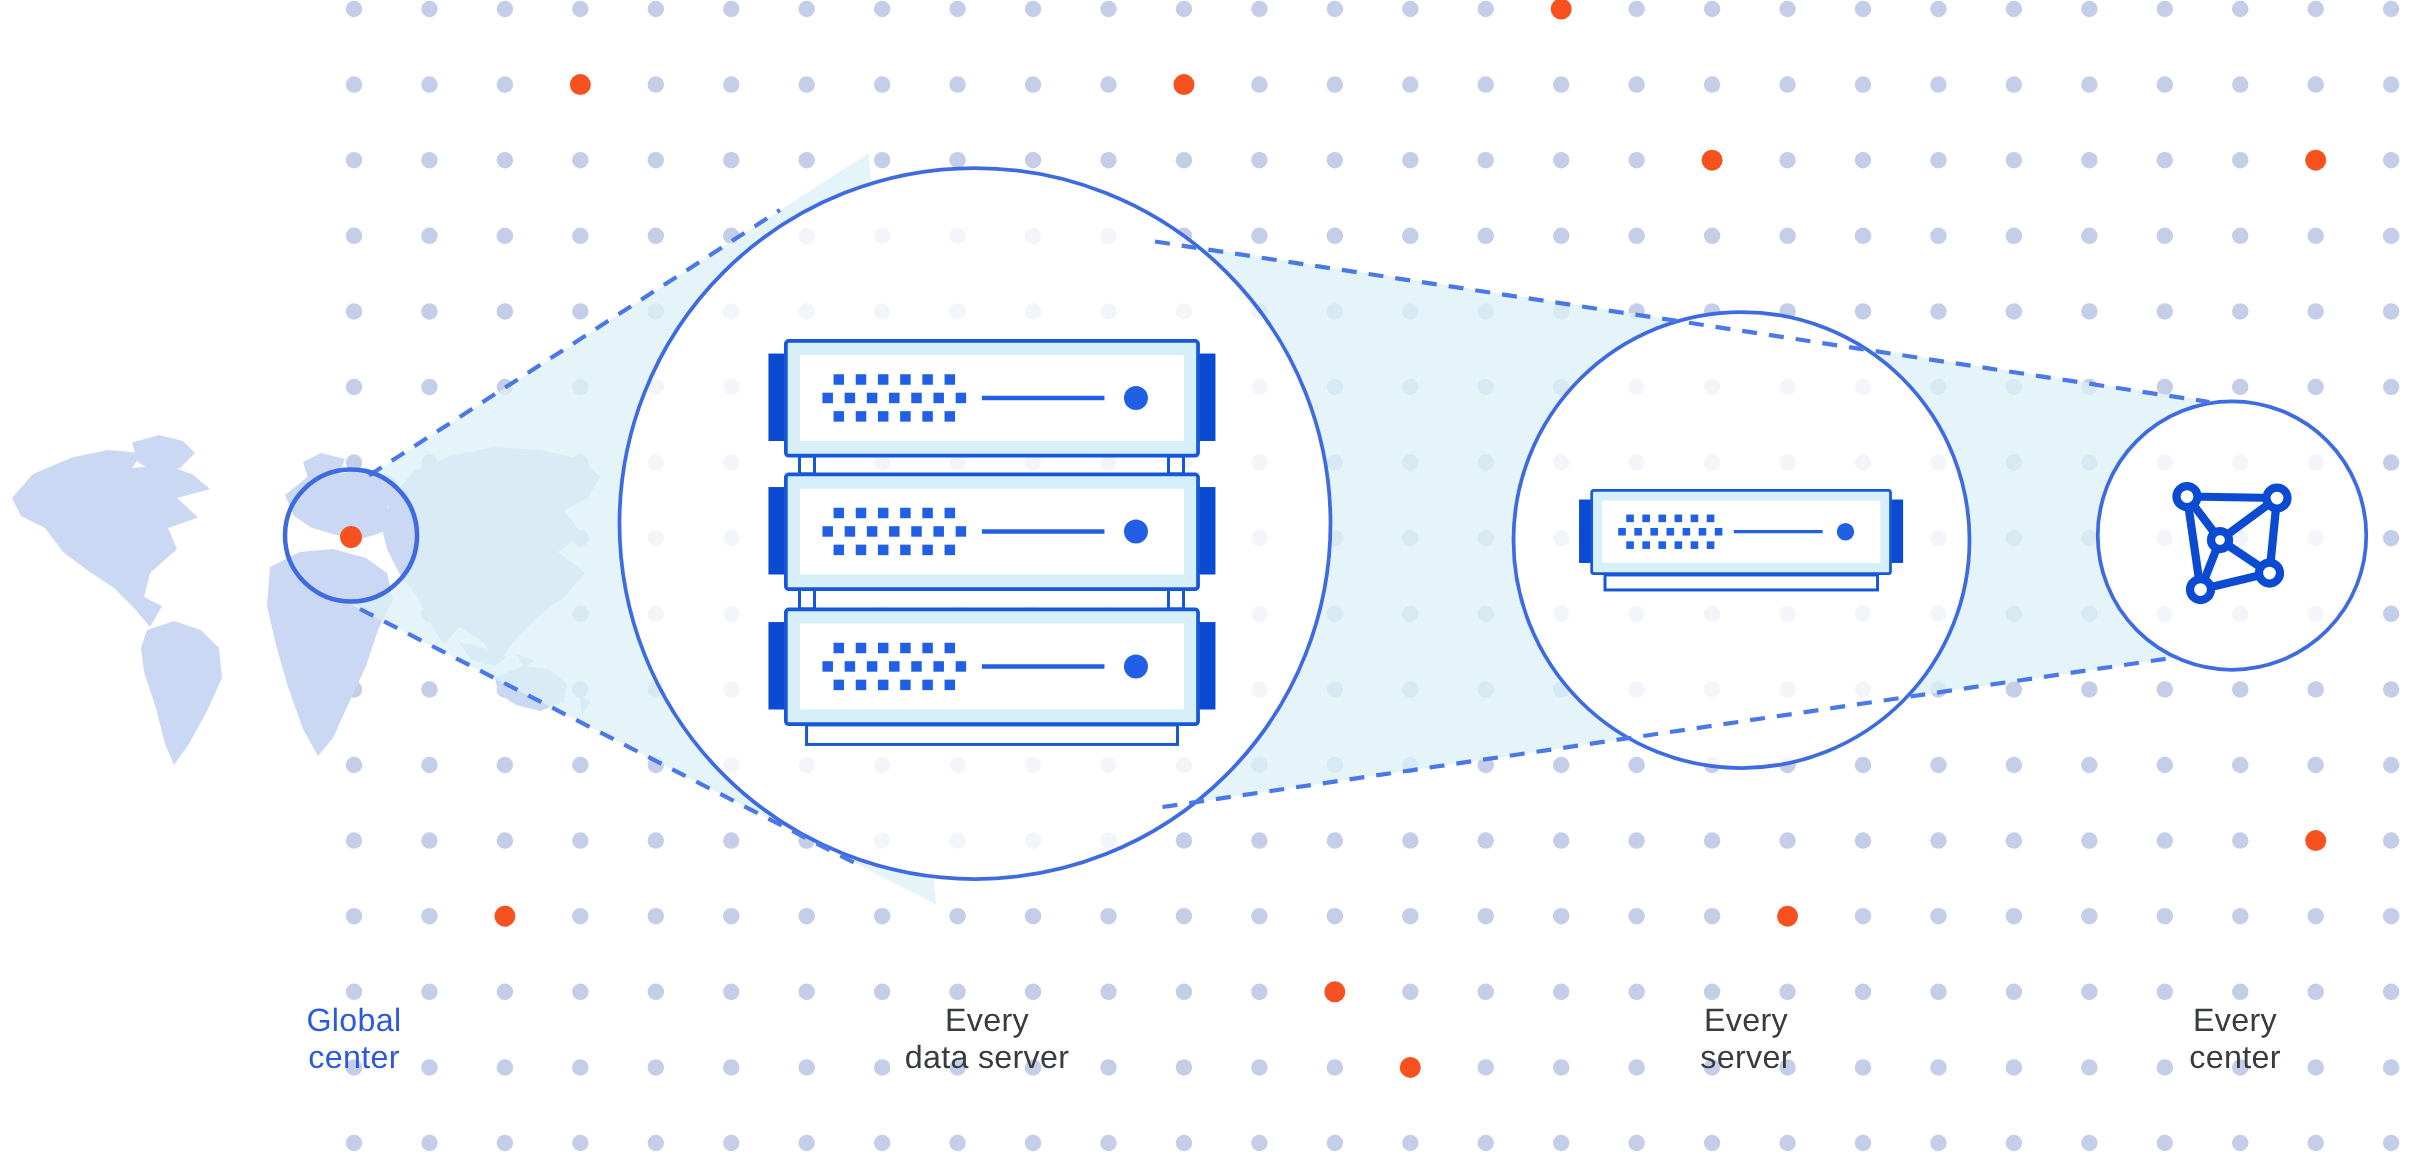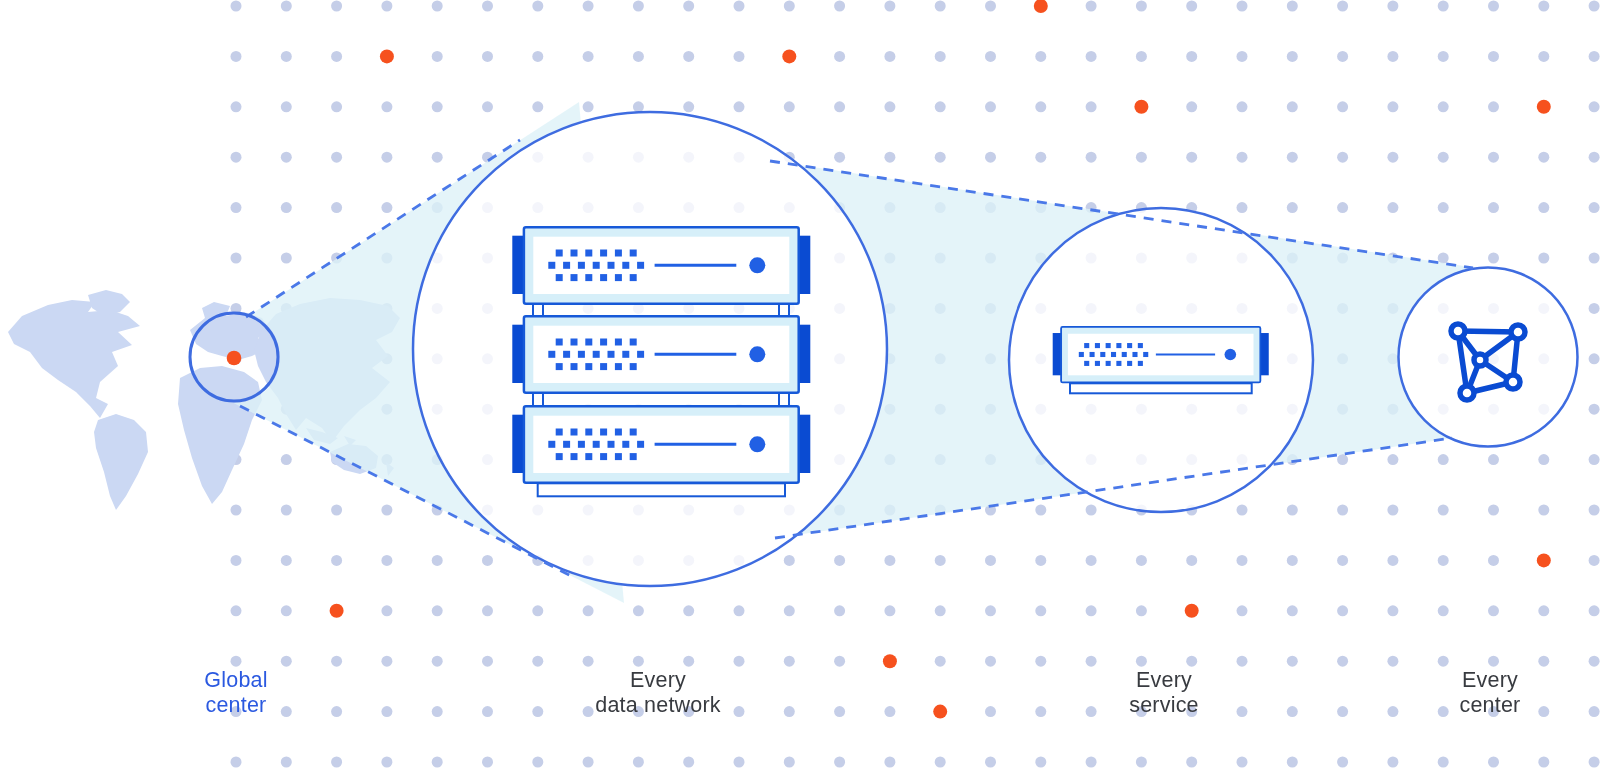--- a/index.html
+++ b/index.html
@@ -600,24 +600,24 @@
     </g>
   </svg>
 
   <div>
     <div class="stage-label accent" style="left:236px">
       <span>Global</span>
       <span>center</span>
     </div>
     <div class="stage-label" style="left:658px">
       <span>Every</span>
-      <span>data network</span>
+      <span>data server</span>
     </div>
     <div class="stage-label" style="left:1164px">
       <span>Every</span>
-      <span>service</span>
+      <span>server</span>
     </div>
     <div class="stage-label" style="left:1490px">
       <span>Every</span>
       <span>center</span>
     </div>
   </div>
 </div>
 
 </body></html>

